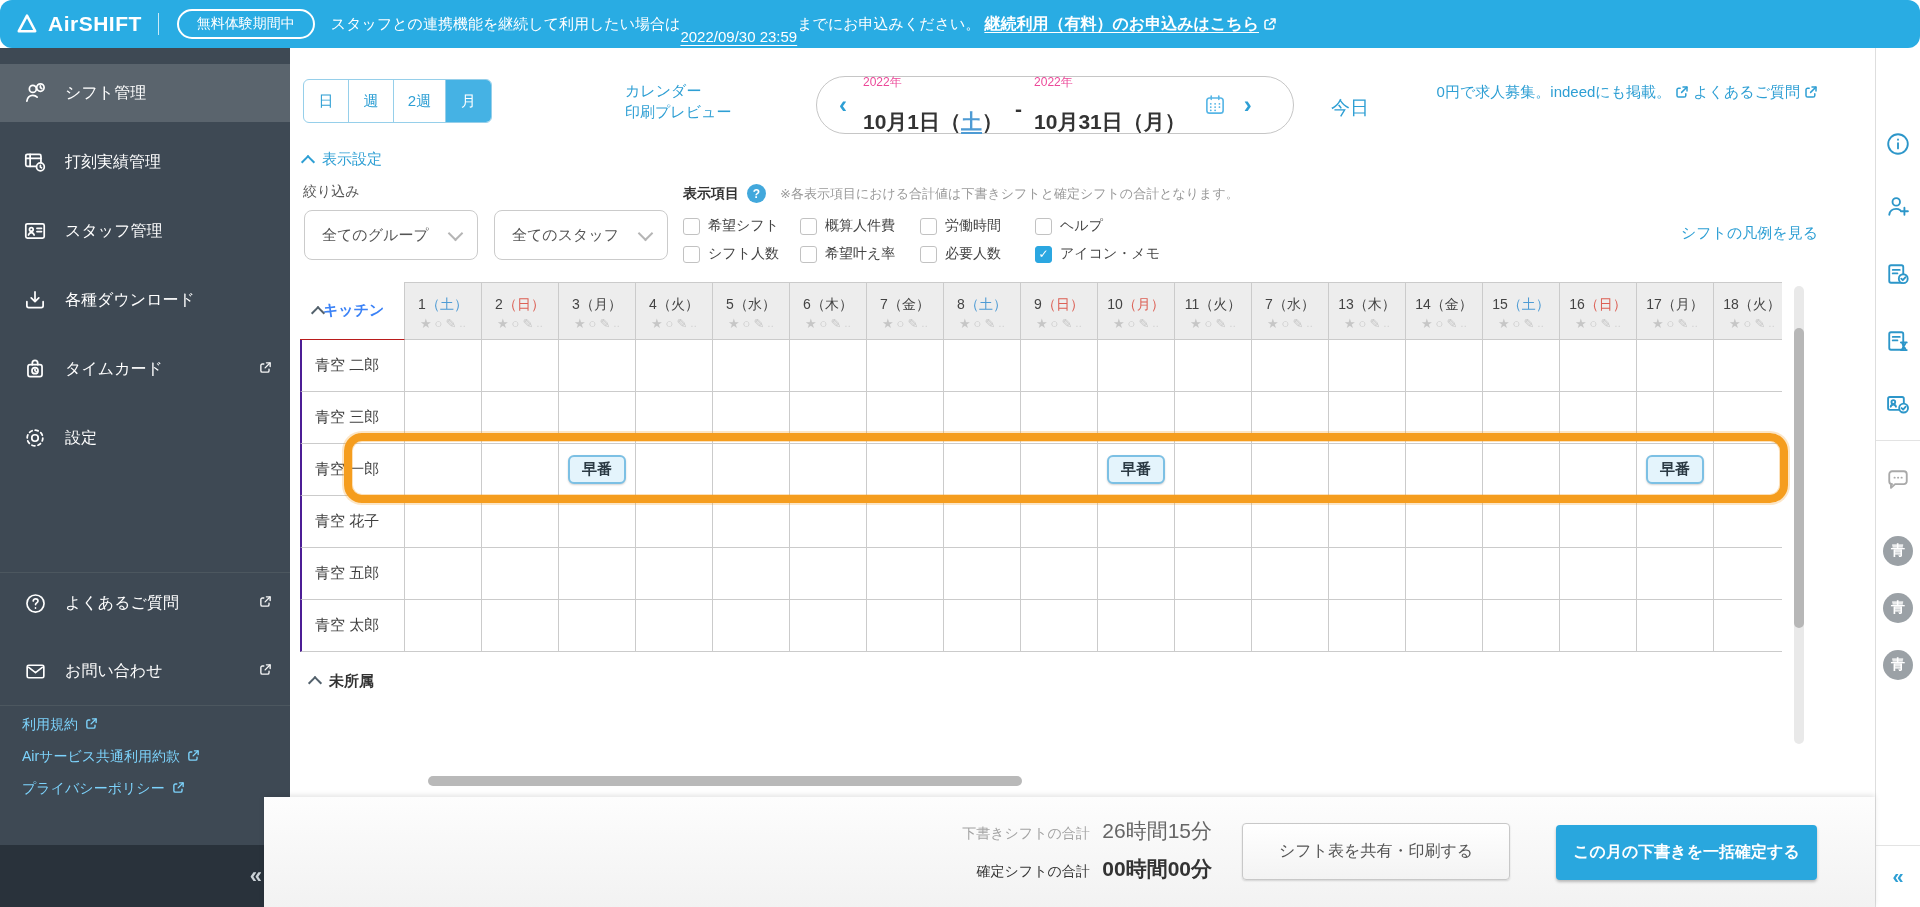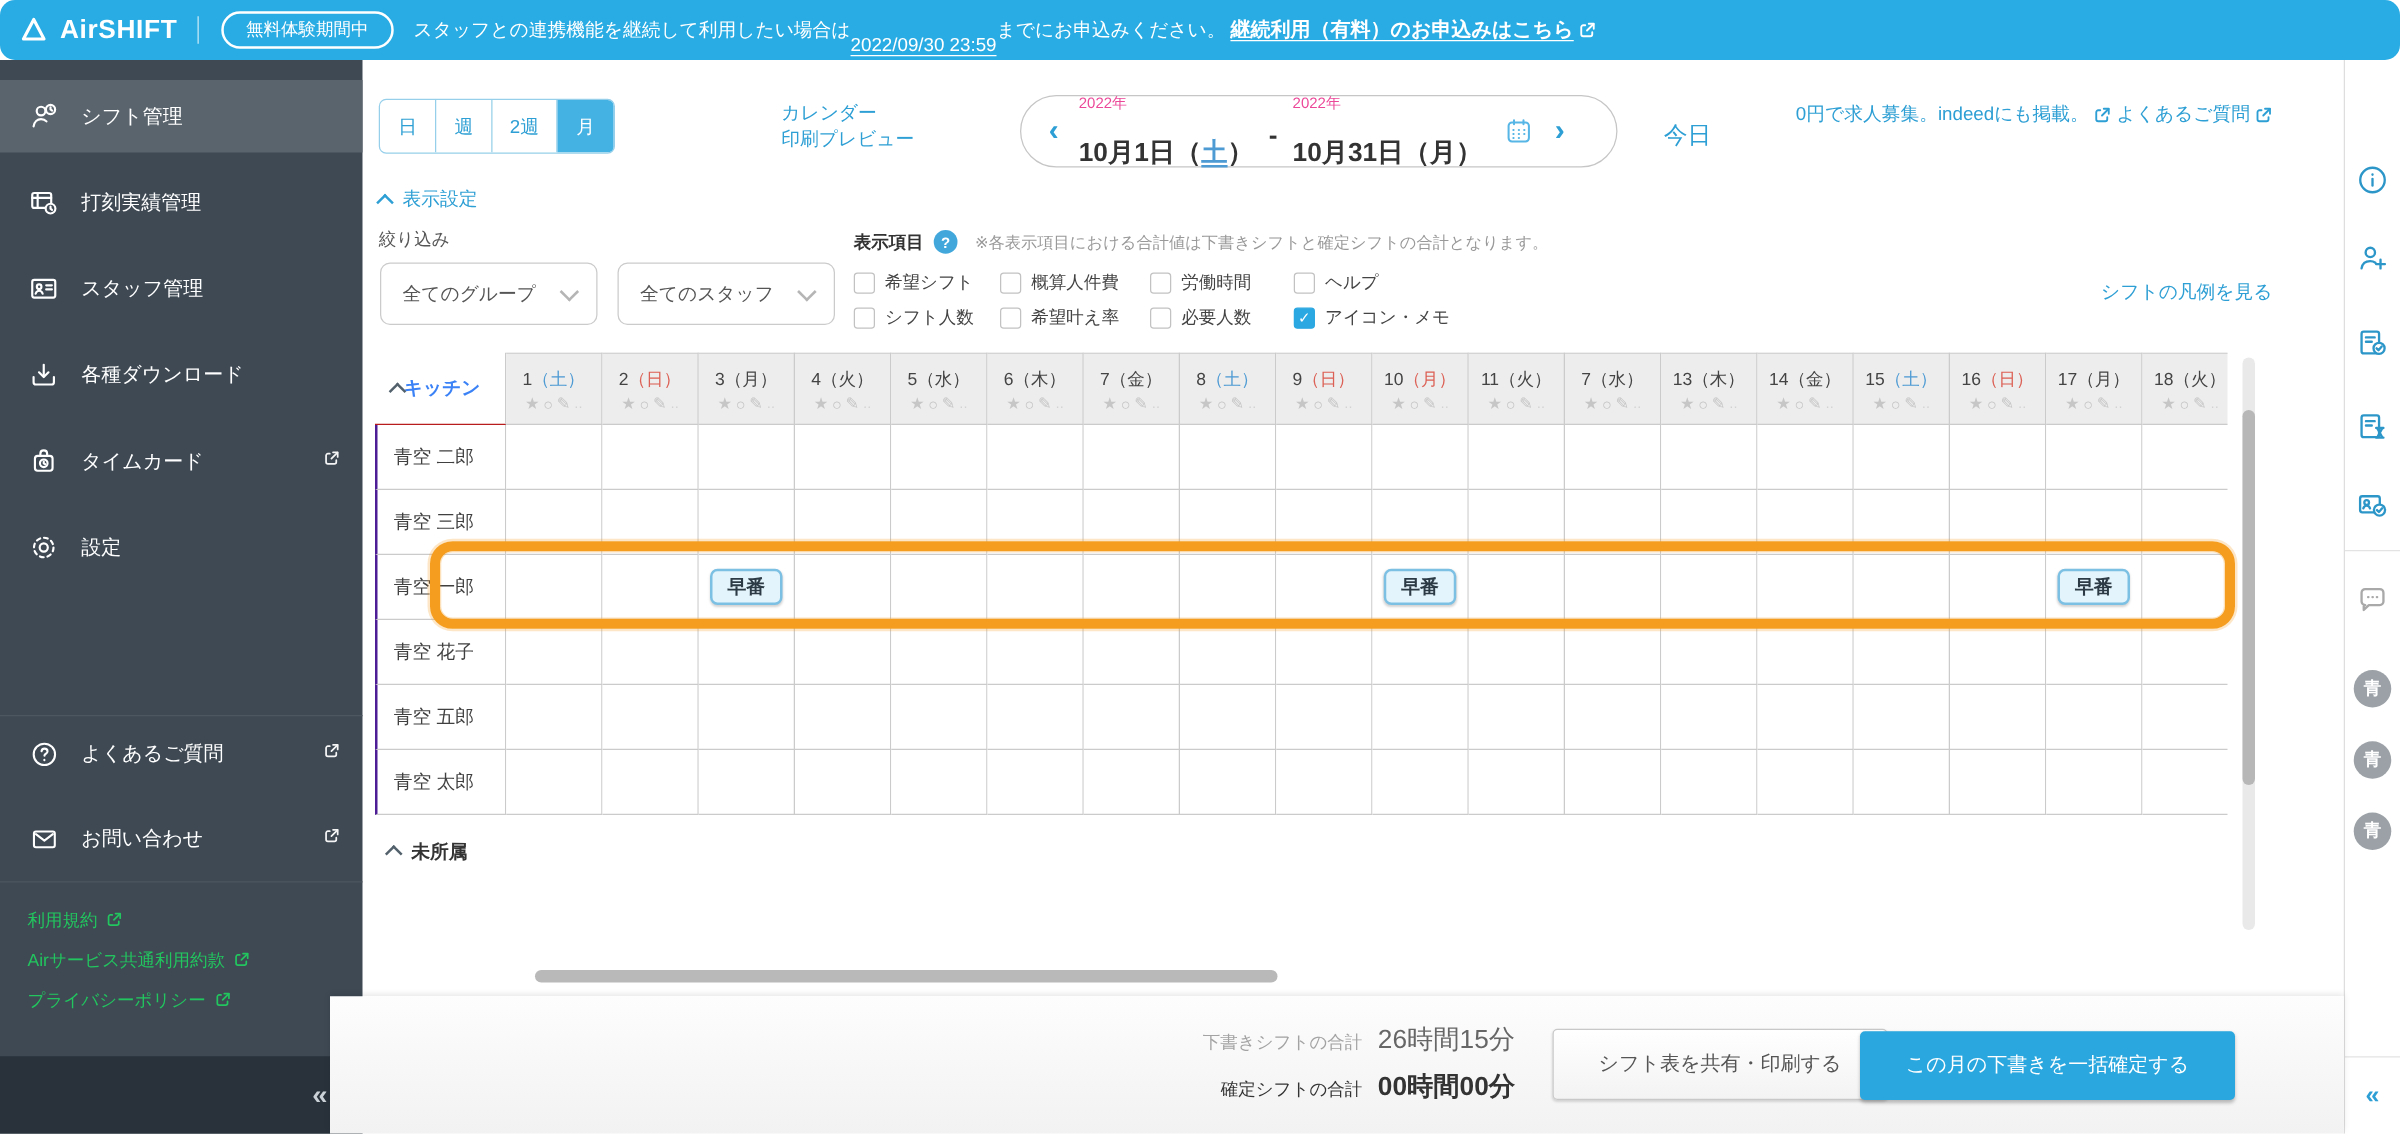--- a/index.html
+++ b/index.html
@@ -23,21 +23,21 @@
   .ext-ic{display:inline-flex;margin-left:4px;vertical-align:-1px;}
   
   .sidebar{position:absolute;left:0;top:48px;width:264px;height:859px;background:#3E4954;color:#fff;padding-left:26px;}
   .side-nav{position:absolute;left:0;top:16px;width:100%;display:flex;flex-direction:column;gap:11px;}
   .side-item{height:58px;display:flex;align-items:center;gap:17px;padding-left:22px;cursor:pointer;font-size:16px;}
   .side-item.active{background:#5A646D;}
   .side-icon{width:26px;height:26px;display:inline-flex;align-items:center;justify-content:center;}
   .side-ext{margin-left:auto;margin-right:18px;opacity:.95;}
   .side-div{position:absolute;left:0;width:100%;height:1px;background:#4C575F;}
   .side-support{position:absolute;left:0;top:527px;width:100%;display:flex;flex-direction:column;gap:12px;}
-  .side-legal{position:absolute;left:22px;top:668px;display:flex;flex-direction:column;gap:14px;font-size:14px;color:#22c55e;margin-top:12px;}
+  .side-legal{position:absolute;left:22px;top:668px;display:flex;flex-direction:column;gap:14px;font-size:14px;color:#7dd3fc;}
   .legal-link{display:flex;align-items:center;gap:7px;cursor:pointer;}
   .side-footer{position:absolute;left:0;bottom:0;width:100%;height:62px;background:#29323B;display:flex;align-items:center;justify-content:flex-end;}
   .collapse-glyph{color:#CBD2D7;font-size:22px;font-weight:bold;margin-right:28px;cursor:pointer;}
   
   .rail{position:absolute;right:0;top:48px;width:45px;height:859px;background:#fff;border-left:1px solid #DEDEDE;box-sizing:border-box;}
   .rail-ic{position:absolute;left:50%;transform:translateX(-50%);width:28px;height:28px;display:flex;align-items:center;justify-content:center;cursor:pointer;}
   .rail-div{position:absolute;left:0;width:100%;height:1px;background:#E3E3E3;}
   .avatar{position:absolute;left:50%;transform:translateX(-50%);width:30px;height:30px;border-radius:50%;background:#9BA1A6;color:#fff;font-size:14px;font-weight:bold;display:flex;align-items:center;justify-content:center;cursor:pointer;}
   .rail-collapse{position:absolute;left:0;bottom:0;width:100%;height:62px;border-top:1px solid #E3E3E3;display:flex;align-items:center;justify-content:center;color:#2E9FD4;font-size:20px;font-weight:bold;cursor:pointer;box-sizing:border-box;}
   
@@ -105,21 +105,21 @@
   
   .footer-bar{position:absolute;left:264px;top:797px;width:1611px;height:110px;background:linear-gradient(#FDFDFD,#F2F2F2);box-shadow:0 -2px 5px rgba(0,0,0,.10);z-index:10;}
   .total-row{position:absolute;right:663px;white-space:nowrap;text-align:right;}
   .total-row.draft{top:20px;}
   .total-row.fixed{top:58px;}
   .total-label{font-size:14px;color:#A3A3A3;}
   .total-row.fixed .total-label{color:#333;font-weight:normal;}
   .total-value{font-size:21px;color:#666;margin-left:8px;}
   .total-row.fixed .total-value{color:#333;font-weight:bold;}
   .share-btn{position:absolute;left:978px;top:26px;width:268px;height:57px;background:linear-gradient(#fff,#F3F3F3);border:1px solid #C8C8C8;border-radius:4px;font-size:16px;color:#555;display:flex;align-items:center;justify-content:center;cursor:pointer;box-shadow:0 1px 2px rgba(0,0,0,.14);box-sizing:border-box;}
-  .confirm-btn{position:absolute;left:1224px;top:28px;width:300px;height:55px;background:#29A7DE;border:none;border-radius:4px;font-size:16px;font-weight:normal;color:#fff;display:flex;align-items:center;justify-content:center;cursor:pointer;box-shadow:0 2px 3px rgba(0,0,0,.25);}
+  .confirm-btn{position:absolute;left:1292px;top:28px;width:261px;height:55px;background:#29A7DE;border:none;border-radius:4px;font-size:16px;font-weight:bold;color:#fff;display:flex;align-items:center;justify-content:center;cursor:pointer;box-shadow:0 2px 3px rgba(0,0,0,.25);}
 </style>
 </head>
 <body>
 
 <header class="top-header">
   <div class="logo-wrap">
     <svg width="26" height="26" viewBox="0 0 24 24">
         <path d="M12 4.2 L19.6 18.6 H4.4 Z" fill="none" stroke="#fff" stroke-width="2.3" stroke-linejoin="round"></path>
       </svg>
     <span class="brand">AirSHIFT</span>

